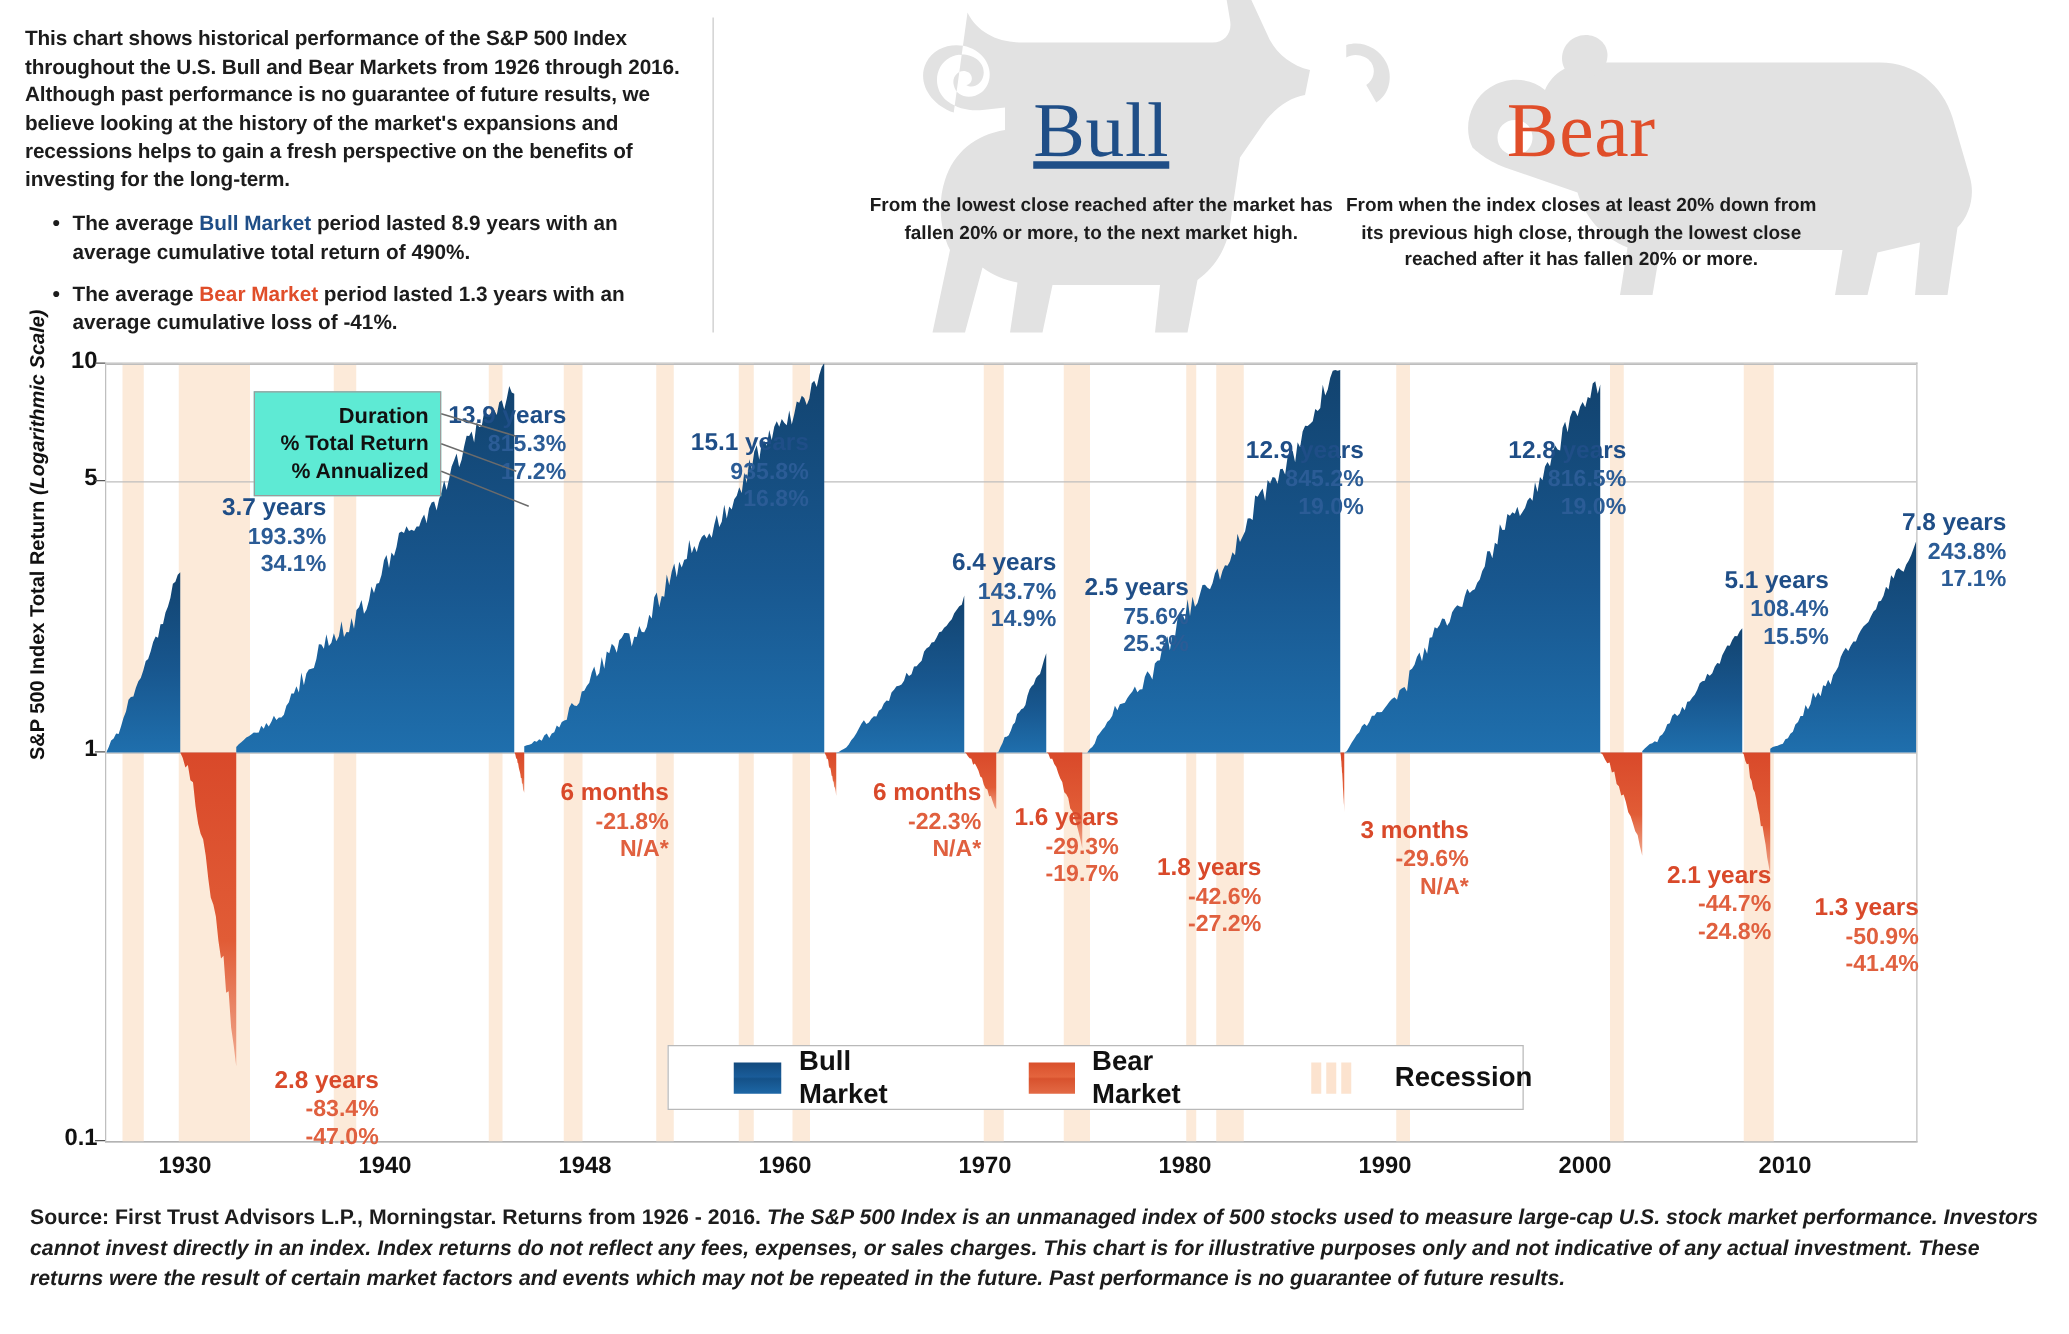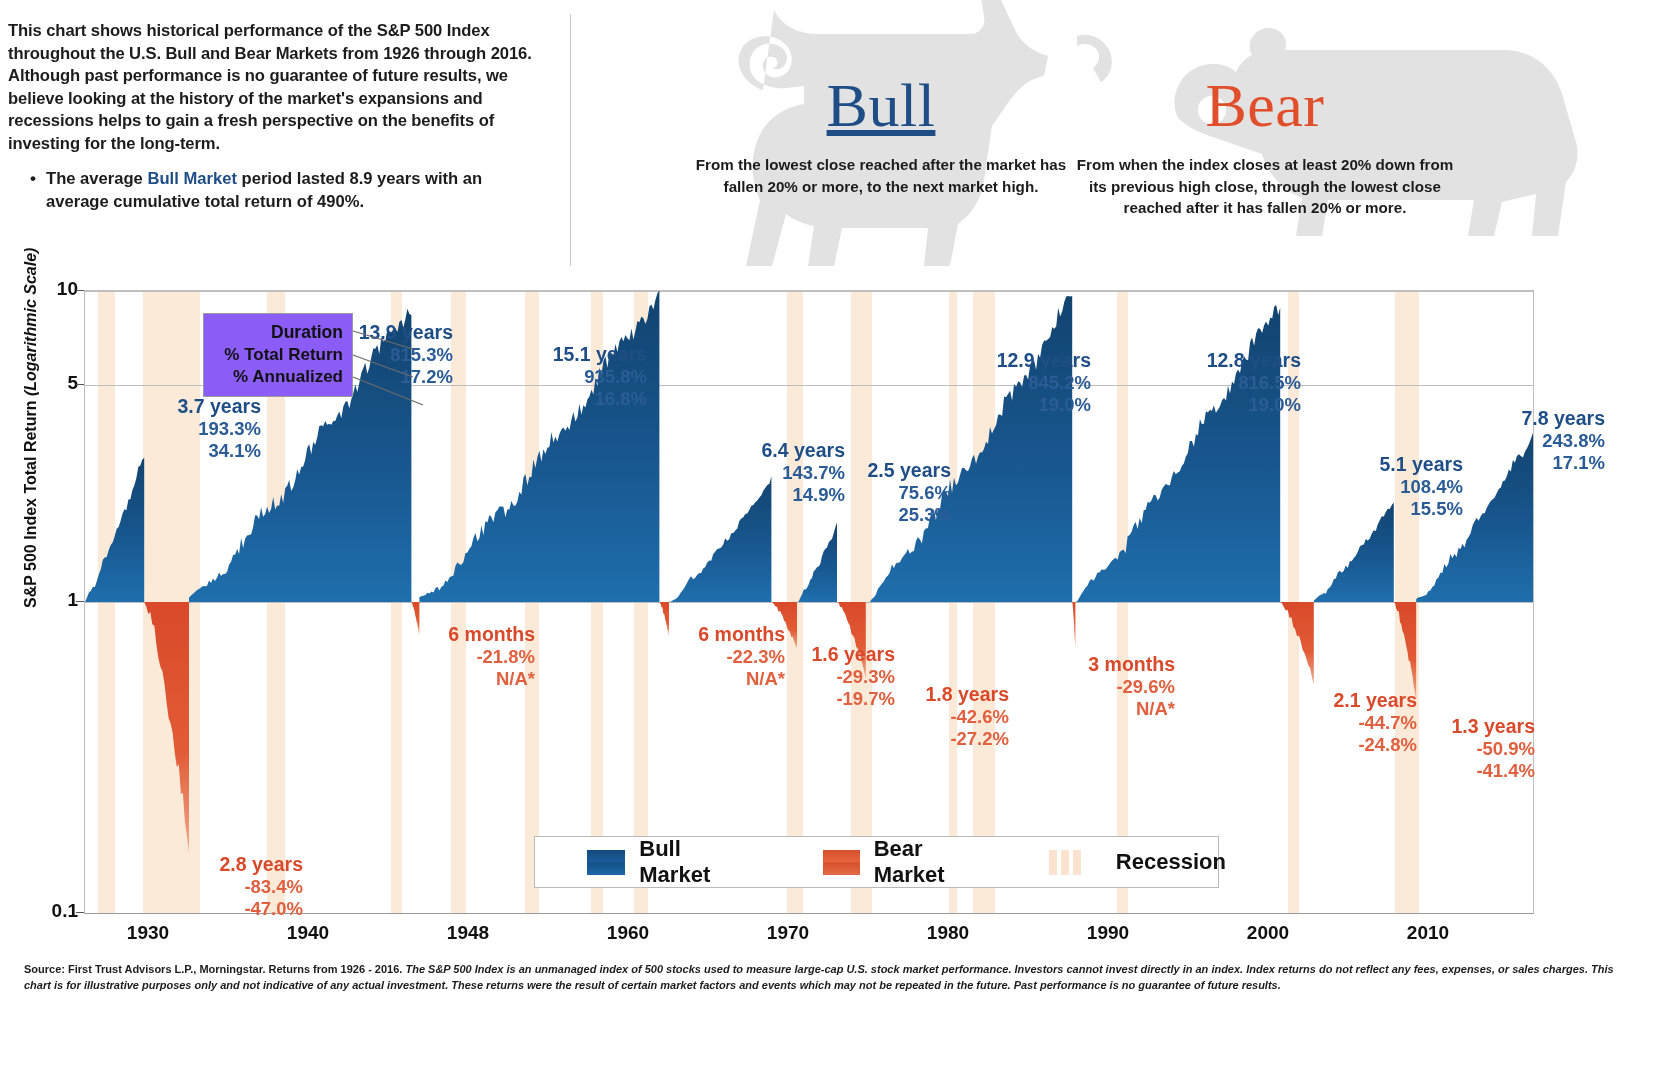--- a/index.html
+++ b/index.html
@@ -7,21 +7,21 @@
     width: 1655px; height: 1067px;
     background: #ffffff;
     font-family: "Liberation Sans", sans-serif;
     color: #1a1a1a;
     overflow: hidden;
   }
   #root { position: relative; width: 1655px; height: 1067px; }
 
   
   .hdr-left {
-    position: absolute; left: 8px; top: 20px; width: 530px;
+    position: absolute; left: 20px; top: 20px; width: 530px;
   }
   .hdr-left .intro {
     font-size: 16.6px; line-height: 1.36; color: #1c1c1c;
     font-weight: 600; letter-spacing: -0.1px;
   }
   .bullets { margin-top: 13px; padding-left: 22px; }
   .bullets li {
     list-style: none; position: relative;
     font-size: 16.6px; line-height: 1.36; font-weight: 600;
     margin-bottom: 11px; padding-left: 16px; color:#1c1c1c;
@@ -96,21 +96,21 @@
   .label .l1 { font-weight: 800; font-size: 19.5px; }
   .label .l2, .label .l3 { font-weight: 600; font-size: 18.5px; }
   .label.bull .l1 { color: #1f4e87; text-align: center; }
   .label.bull .l2, .label.bull .l3 { color: #2b5c96; }
   .label.bear .l1 { color: #d9492a; }
   .label.bear .l2, .label.bear .l3 { color: #e0603f; }
 
   .dur-box {
     position: absolute; left: 118px; top: 22px;
     width: 150px; padding: 7px 9px 8px 9px;
-    background: #8b5cf6; border: 1px solid #9b9b9b;
+    background: #5eead4; border: 1px solid #9b9b9b;
     text-align: right; line-height: 1.3;
   }
   .dur-box .d1 { font-weight: 800; font-size: 17.5px; color: #111; }
   .dur-box .d2, .dur-box .d3 { font-weight: 600; font-size: 17px; color: #111; }
 
   .legend {
     position: absolute; left: 449px; top: 545px;
     width: 685px; height: 52px;
     background: #ffffff; border: 1px solid #b9b9b9;
     display: flex; align-items: center;
@@ -122,35 +122,38 @@
   .sw { width: 53px; height: 25px; margin-right: 14px; }
   .sw-bull { background: linear-gradient(180deg,#134a7d 0%,#1a5c99 46%,#145188 52%,#1d67a6 100%); }
   .sw-bear { background: linear-gradient(180deg,#d9502c 0%,#e4643d 46%,#d8522e 52%,#e36a45 100%); }
   .sw-rec { display:flex; gap:4px; }
   .sw-rec span { display:block; width:8px; height:25px; background:#fce3cf; }
   .legend-label { font-size: 22px; font-weight: 600; color: #111; }
 
   
   .footer {
     position: absolute; left: 24px; top: 962px; width: 1612px;
-    font-size: 11px; line-height: 1.45; color: #1c1c1c;
+    font-size: 17px; line-height: 1.45; color: #1c1c1c;
     font-weight: 600;
   }
   .footer i { font-style: italic; font-weight: 600; }
 </style>
 </head>
 <body>
 
 <div id="root">
 
   <div class="hdr-left">
     <div class="intro">This chart shows historical performance of the S&amp;P 500 Index throughout the U.S. Bull and Bear Markets from 1926 through 2016. Although past performance is no guarantee of future results, we believe looking at the history of the market's expansions and recessions helps to gain a fresh perspective on the benefits of investing for the long-term.</div>
     <ul class="bullets">
       <li>
         <span>The average </span><span class="kw-bull">Bull Market</span><span> period lasted 8.9 years with an average cumulative total return of 490%.</span>
+      </li>
+      <li>
+        <span>The average </span><span class="kw-bear">Bear Market</span><span> period lasted 1.3 years with an average cumulative loss of -41%.</span>
       </li>
     </ul>
   </div>
 
   <div class="hdr-divider"></div>
 
   <div class="hdr-right">
     <svg class="animal-svg" width="1075" height="278" viewBox="0 0 1075 278">
       <g fill="#e2e2e2">
 

